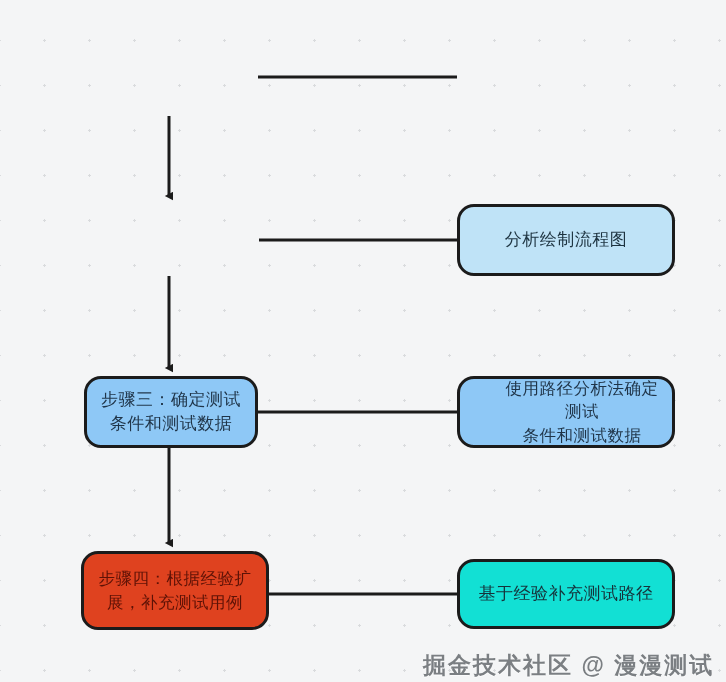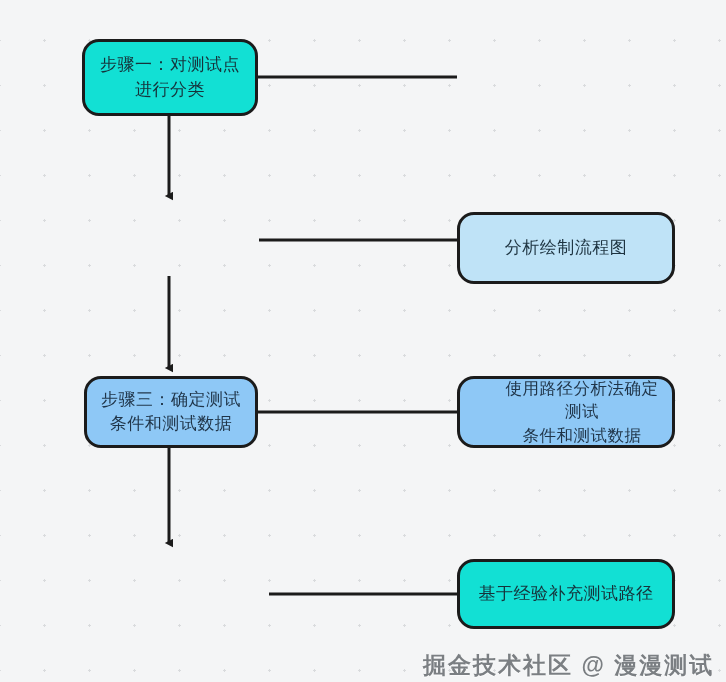--- a/index.html
+++ b/index.html
@@ -65,21 +65,21 @@
   }
   .node.red {
     background: #df421f;
     color: #5d1206;
   }
 
   
   #n-step1      { left: 82px;  top: 39px;  width: 176px; height: 77px; }
   #n-out1       { left: 457px; top: 39px;  width: 216px; height: 77px; }
   #n-step2      { left: 83px;  top: 204px; width: 176px; height: 72px; }
-  #n-out2       { left: 457px; top: 212px; width: 218px; height: 72px; text-align: right; }
+  #n-out2       { left: 457px; top: 204px; width: 218px; height: 72px; text-align: right; }
   #n-step3      { left: 84px;  top: 376px; width: 174px; height: 72px; }
   #n-out3       { left: 457px; top: 376px; width: 218px; height: 72px; }
   #n-step4      { left: 81px;  top: 551px; width: 188px; height: 79px; }
   #n-out4       { left: 457px; top: 559px; width: 218px; height: 70px; }
 
   #n-step1 { font-size: 17px; }
   #n-step4 { font-size: 16.5px; }
   #n-out3  { font-size: 16.5px; padding-left: 40px; }
 
   
@@ -116,31 +116,31 @@
     <line x1="258" y1="77" x2="457" y2="77" stroke="#1b1b1b" stroke-width="3"></line>
     <line x1="259" y1="240" x2="457" y2="240" stroke="#1b1b1b" stroke-width="3"></line>
     <line x1="258" y1="412" x2="457" y2="412" stroke="#1b1b1b" stroke-width="3"></line>
     <line x1="269" y1="594" x2="457" y2="594" stroke="#1b1b1b" stroke-width="3"></line>
 
     <line x1="169" y1="116" x2="169" y2="196" stroke="#1b1b1b" stroke-width="3" marker-end="url(#arrowhead)"></line>
     <line x1="169" y1="276" x2="169" y2="368" stroke="#1b1b1b" stroke-width="3" marker-end="url(#arrowhead)"></line>
     <line x1="169" y1="448" x2="169" y2="543" stroke="#1b1b1b" stroke-width="3" marker-end="url(#arrowhead)"></line>
   </svg>
 
-  <div class="node cyan" id="n-step1">步骤一：对测试点
-进行分类</div>
 
 
 
   <div class="node lightblue" id="n-out2">分析绘制流程图</div>
 
   <div class="node periwinkle" id="n-step3">步骤三：确定测试
 条件和测试数据</div>
 
   <div class="node periwinkle" id="n-out3">使用路径分析法确定测试
 条件和测试数据</div>
 
+  <div class="node red" id="n-step4">步骤四：根据经验扩
+展，补充测试用例</div>
 
   <div class="node cyan" id="n-out4">基于经验补充测试路径</div>
 
   <div id="watermark">掘金技术社区 @ 漫漫测试</div>
 
 </div>
 
 </body></html>

